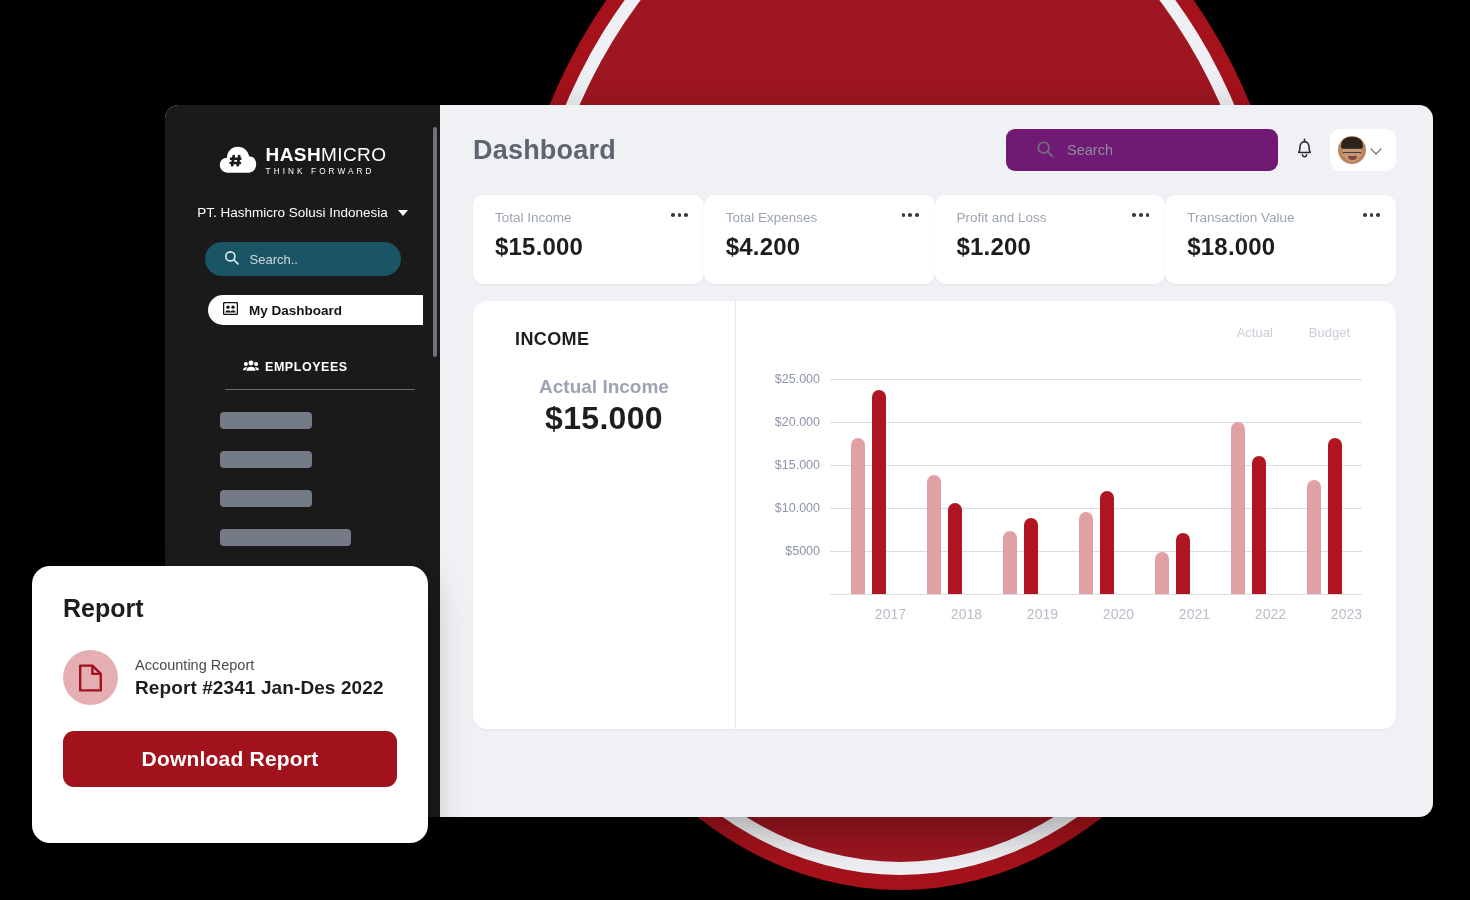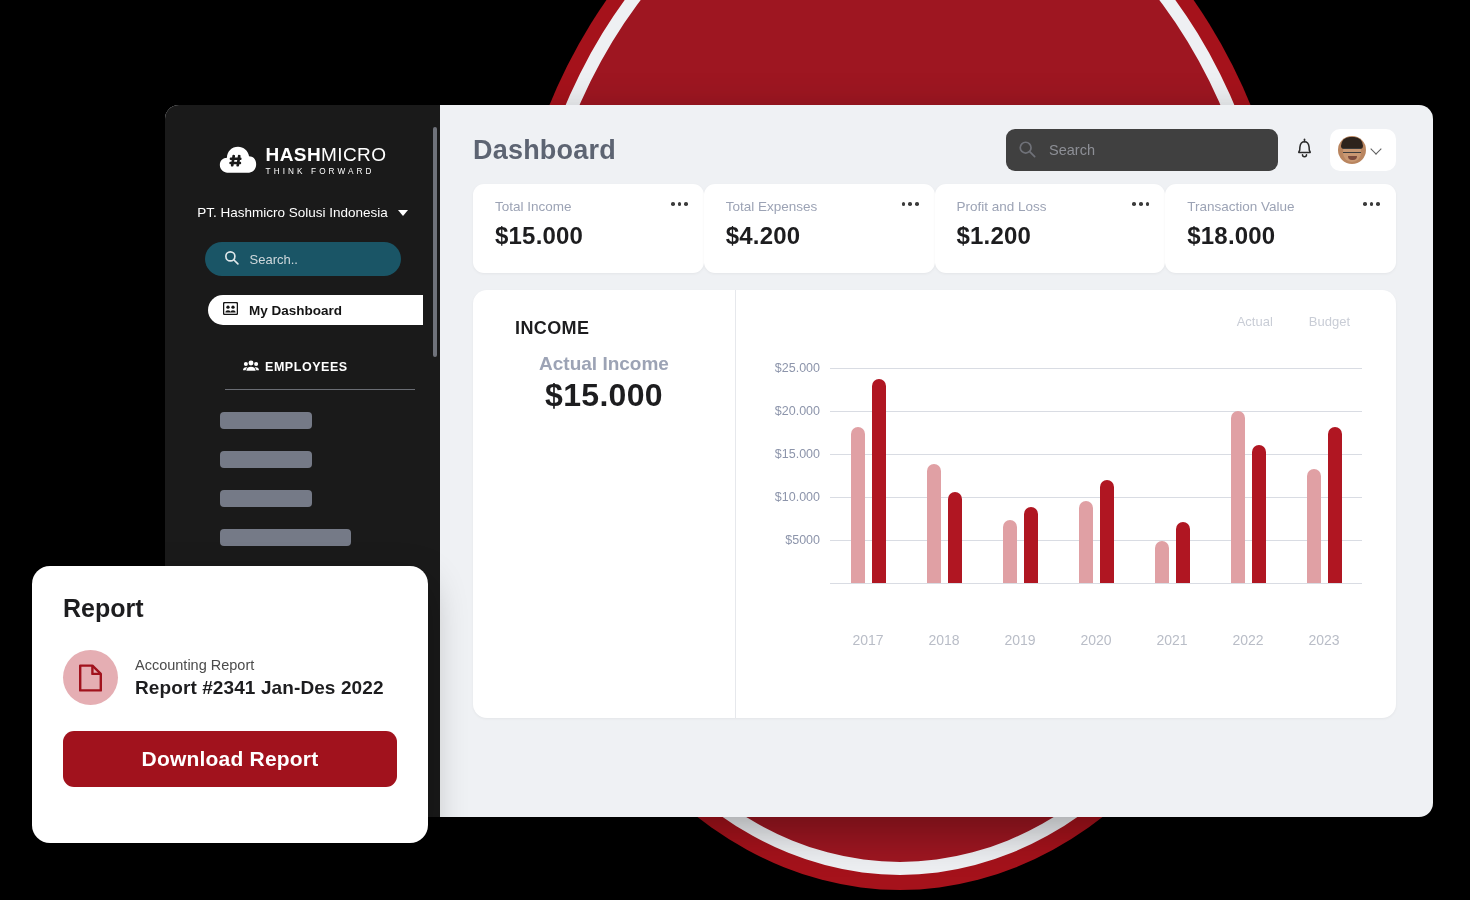--- a/index.html
+++ b/index.html
@@ -127,23 +127,23 @@
     overflow: hidden;
   }
   .topbar { display: flex; align-items: center; }
   .page-title {
     font-size: 27px; font-weight: 700; color: #5d6472; letter-spacing: .2px;
   }
   .topbar-right {
     margin-left: auto; display: flex; align-items: center; gap: 14px;
   }
   .search-box {
-    width: 272px; height: 42px; background: #404040;
+    width: 272px; height: 42px; background: #701a75;
     border-radius: 9px; display: flex; align-items: center;
-    padding-left: 12px; gap: 13px;
+    padding-left: 30px; gap: 13px;
   }
   .search-box span { color: #8d8f96; font-size: 14.5px; }
   .bell-btn { width: 24px; height: 28px; display: flex; align-items: center; justify-content: center; }
   .avatar-pill {
     width: 66px; height: 42px; background: #fff; border-radius: 10px;
     display: flex; align-items: center; gap: 6px; padding-left: 8px;
   }
   .avatar {
     width: 28px; height: 28px; border-radius: 50%; overflow: hidden;
     position: relative; background: #b9855f;
@@ -152,21 +152,21 @@
   .av-face { position:absolute; left:5px; top:7px; width:18px; height:19px; border-radius:9px 9px 10px 10px; background:#c99873;}
   .av-glass { position:absolute; left:5px; top:12px; width:18px; height:5px; border-top:1.6px solid #3b3b3b; border-bottom:1.6px solid #3b3b3b;}
   .av-smile { position:absolute; left:10px; top:20px; width:9px; height:4px; border-radius:0 0 9px 9px; background:#7c4b3c;}
   .chev {
     width: 8px; height: 8px; border-right: 1.8px solid #5e5e5e;
     border-bottom: 1.8px solid #5e5e5e; transform: rotate(45deg);
     margin-bottom: 3px;
   }
 
   
-  .kpi-row { display: flex; margin-top: 13px; justify-content: space-between; }
+  .kpi-row { display: flex; margin-top: 24px; justify-content: space-between; }
   .kpi-card {
     flex: 1; height: 89px; background: #fff; border-radius: 11px;
     padding: 15px 17px 0 22px; position: relative;
     box-shadow: 0 1px 3px rgba(0,0,0,.05);
   }
   .kpi-label { font-size: 13.5px; color: #9ca3b5; font-weight: 500; }
   .kpi-value { font-size: 24px; font-weight: 700; color: #1d1d1f; margin-top: 8px; letter-spacing: .2px; }
   .dots {
     position: absolute; right: 16px; top: 18px;
     display: flex; gap: 3px;
@@ -186,21 +186,21 @@
     width: 263px; flex: 0 0 263px;
     border-right: 1px solid #e6e8ec;
     padding: 28px 0 0 0;
     text-align: center;
   }
   .income-title {
     font-size: 18px; font-weight: 700; color: #1d1d1f;
     letter-spacing: .4px; text-align: left; padding-left: 42px;
   }
   .donut-wrap { margin-top: 26px; display: flex; justify-content: center; }
-  .actual-label { margin-top: 14px; font-size: 19px; font-weight: 700; color: #9ca3b5; }
+  .actual-label { margin-top: 26px; font-size: 19px; font-weight: 700; color: #9ca3b5; }
   .actual-value { margin-top: 2px; font-size: 32px; font-weight: 700; color: #1d1d1f; letter-spacing: .3px; }
 
   .income-right { flex: 1; position: relative; padding: 24px 34px 0 22px; }
   .legend { display: flex; justify-content: flex-end; gap: 36px; padding-right: 12px; }
   .legend span { font-size: 13px; color: #c9cdd6; }
   .chart-area { position: relative; margin-top: 22px; height: 300px; }
   .ylabels {
     position: absolute; left: 0; top: 0; width: 62px; height: 232px;
   }
   .ylabel {
@@ -219,21 +219,21 @@
     display: flex; align-items: flex-end;
   }
   .group { flex: 1; display: flex; justify-content: center; align-items: flex-end; gap: 7px; }
   .bar { width: 14px; border-radius: 7px 7px 0 0; }
   .bar.actual { background: #e0a0a4; }
   .bar.budget { background: #b01622; }
   .xlabels {
     position: absolute; left: 72px; right: 0; top: 244px;
     display: flex;
   }
-  .xlabel { flex: 1; text-align: center; font-size: 14px; color: #b9bdc7; margin-top: 37px; }
+  .xlabel { flex: 1; text-align: right; font-size: 14px; color: #b9bdc7; }
 
   
   .report-card {
     position: absolute;
     left: 32px; top: 566px;
     width: 396px; height: 277px;
     background: #fff;
     border-radius: 18px;
     z-index: 20;
     padding: 28px 31px 0 31px;

